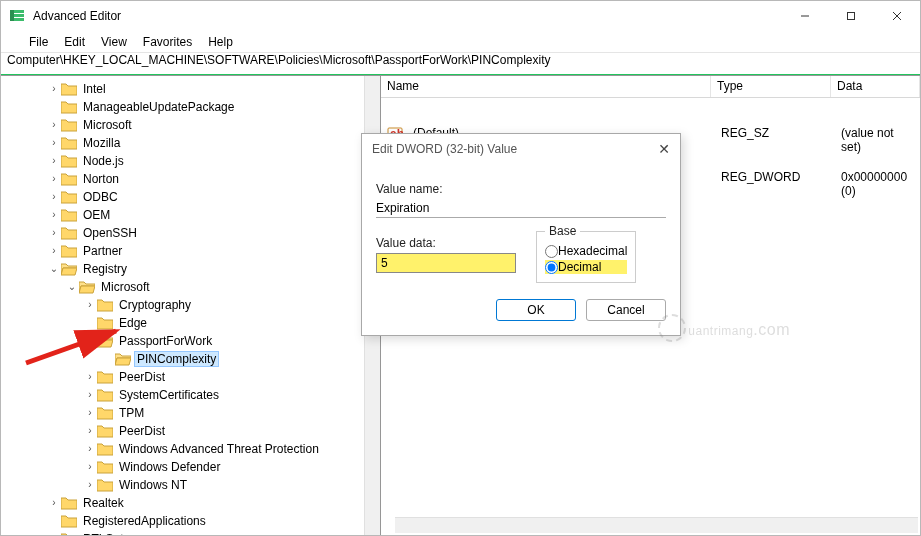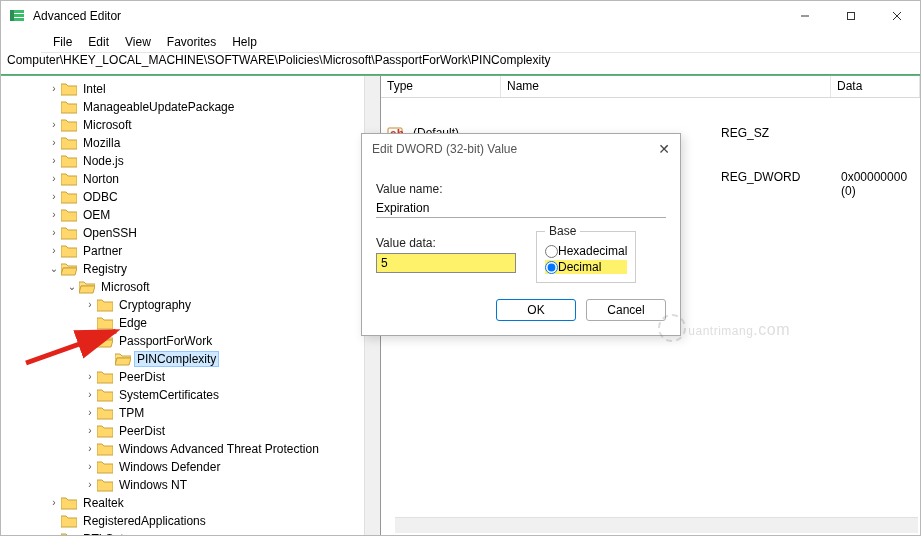--- a/index.html
+++ b/index.html
@@ -9,21 +9,21 @@
 
 
 .titlebar { height: 30px; display: flex; align-items: center; padding-left: 8px; background: #fff; }
 .titlebar .appicon { width: 16px; height: 16px; margin-right: 8px; }
 .titlebar .title { flex: 1; font-size: 12px; }
 .titlebar .ctrls { display: flex; }
 .titlebar .ctrls > div { width: 46px; height: 30px; display: flex; align-items: center; justify-content: center; color: #555; }
 .titlebar .ctrls svg { width: 10px; height: 10px; }
 
 
-.menubar { height: 22px; display: flex; align-items: center; padding-left: 4px; background: #fff; border-bottom: 1px solid #e5e5e5; margin-left: 40px; }
+.menubar { height: 22px; display: flex; align-items: center; padding-left: 20px; background: #fff; border-bottom: 1px solid #e5e5e5; }
 .menubar .mitem { padding: 2px 8px; }
 
 
 .addressbar { height: 22px; display: flex; align-items: flex-start; padding: 0 6px; border-bottom: 1px solid #22c55e; background: #fff; }
 
 
 .main { flex: 1; display: flex; border-top: 1px solid #969696; min-height: 0; }
 .treepane { width: 380px; border-right: 1px solid #969696; overflow: hidden; position: relative; padding: 4px 0; }
 .listpane { flex: 1; display: flex; flex-direction: column; position: relative; }
 
@@ -424,32 +424,33 @@
               </span>
               <span class="label">RTLSetup</span>
             </div>
           </li>
       </ul>
       <div class="vscroll"></div>
     </div>
 
     <div class="listpane">
       <div class="listheader">
+        <div class="col col-name">Name</div>
         <div class="col col-type">Type</div>
-        <div class="col col-name">Name</div>
         <div class="col col-data">Data</div>
       </div>
       <div class="listbody">
         <div class="lrow">
           <span class="valicon"><svg viewBox="0 0 16 16">
                 <rect x="1" y="2" width="14" height="12" rx="1" fill="#fff" stroke="#c98b2a"></rect>
                 <text x="3" y="12" font-size="8" fill="#d0382b" font-weight="bold">ab</text>
               </svg></span>
           <span class="cell col-name" style="width:308px">(Default)</span>
           <span class="cell col-type">REG_SZ</span>
+          <span class="cell col-data">(value not set)</span>
         </div>
         <div class="lrow">
           <span class="valicon"><svg viewBox="0 0 16 16">
                 <rect x="1" y="2" width="14" height="12" rx="1" fill="#fff" stroke="#2a6fc9"></rect>
                 <text x="2" y="8" font-size="5" fill="#2a6fc9">011</text>
                 <text x="2" y="13" font-size="5" fill="#2a6fc9">110</text>
               </svg></span>
           <span class="cell" style="width:308px"><span class="highlight">Expiration</span></span>
           <span class="cell col-type">REG_DWORD</span>
           <span class="cell col-data">0x00000000 (0)</span>

